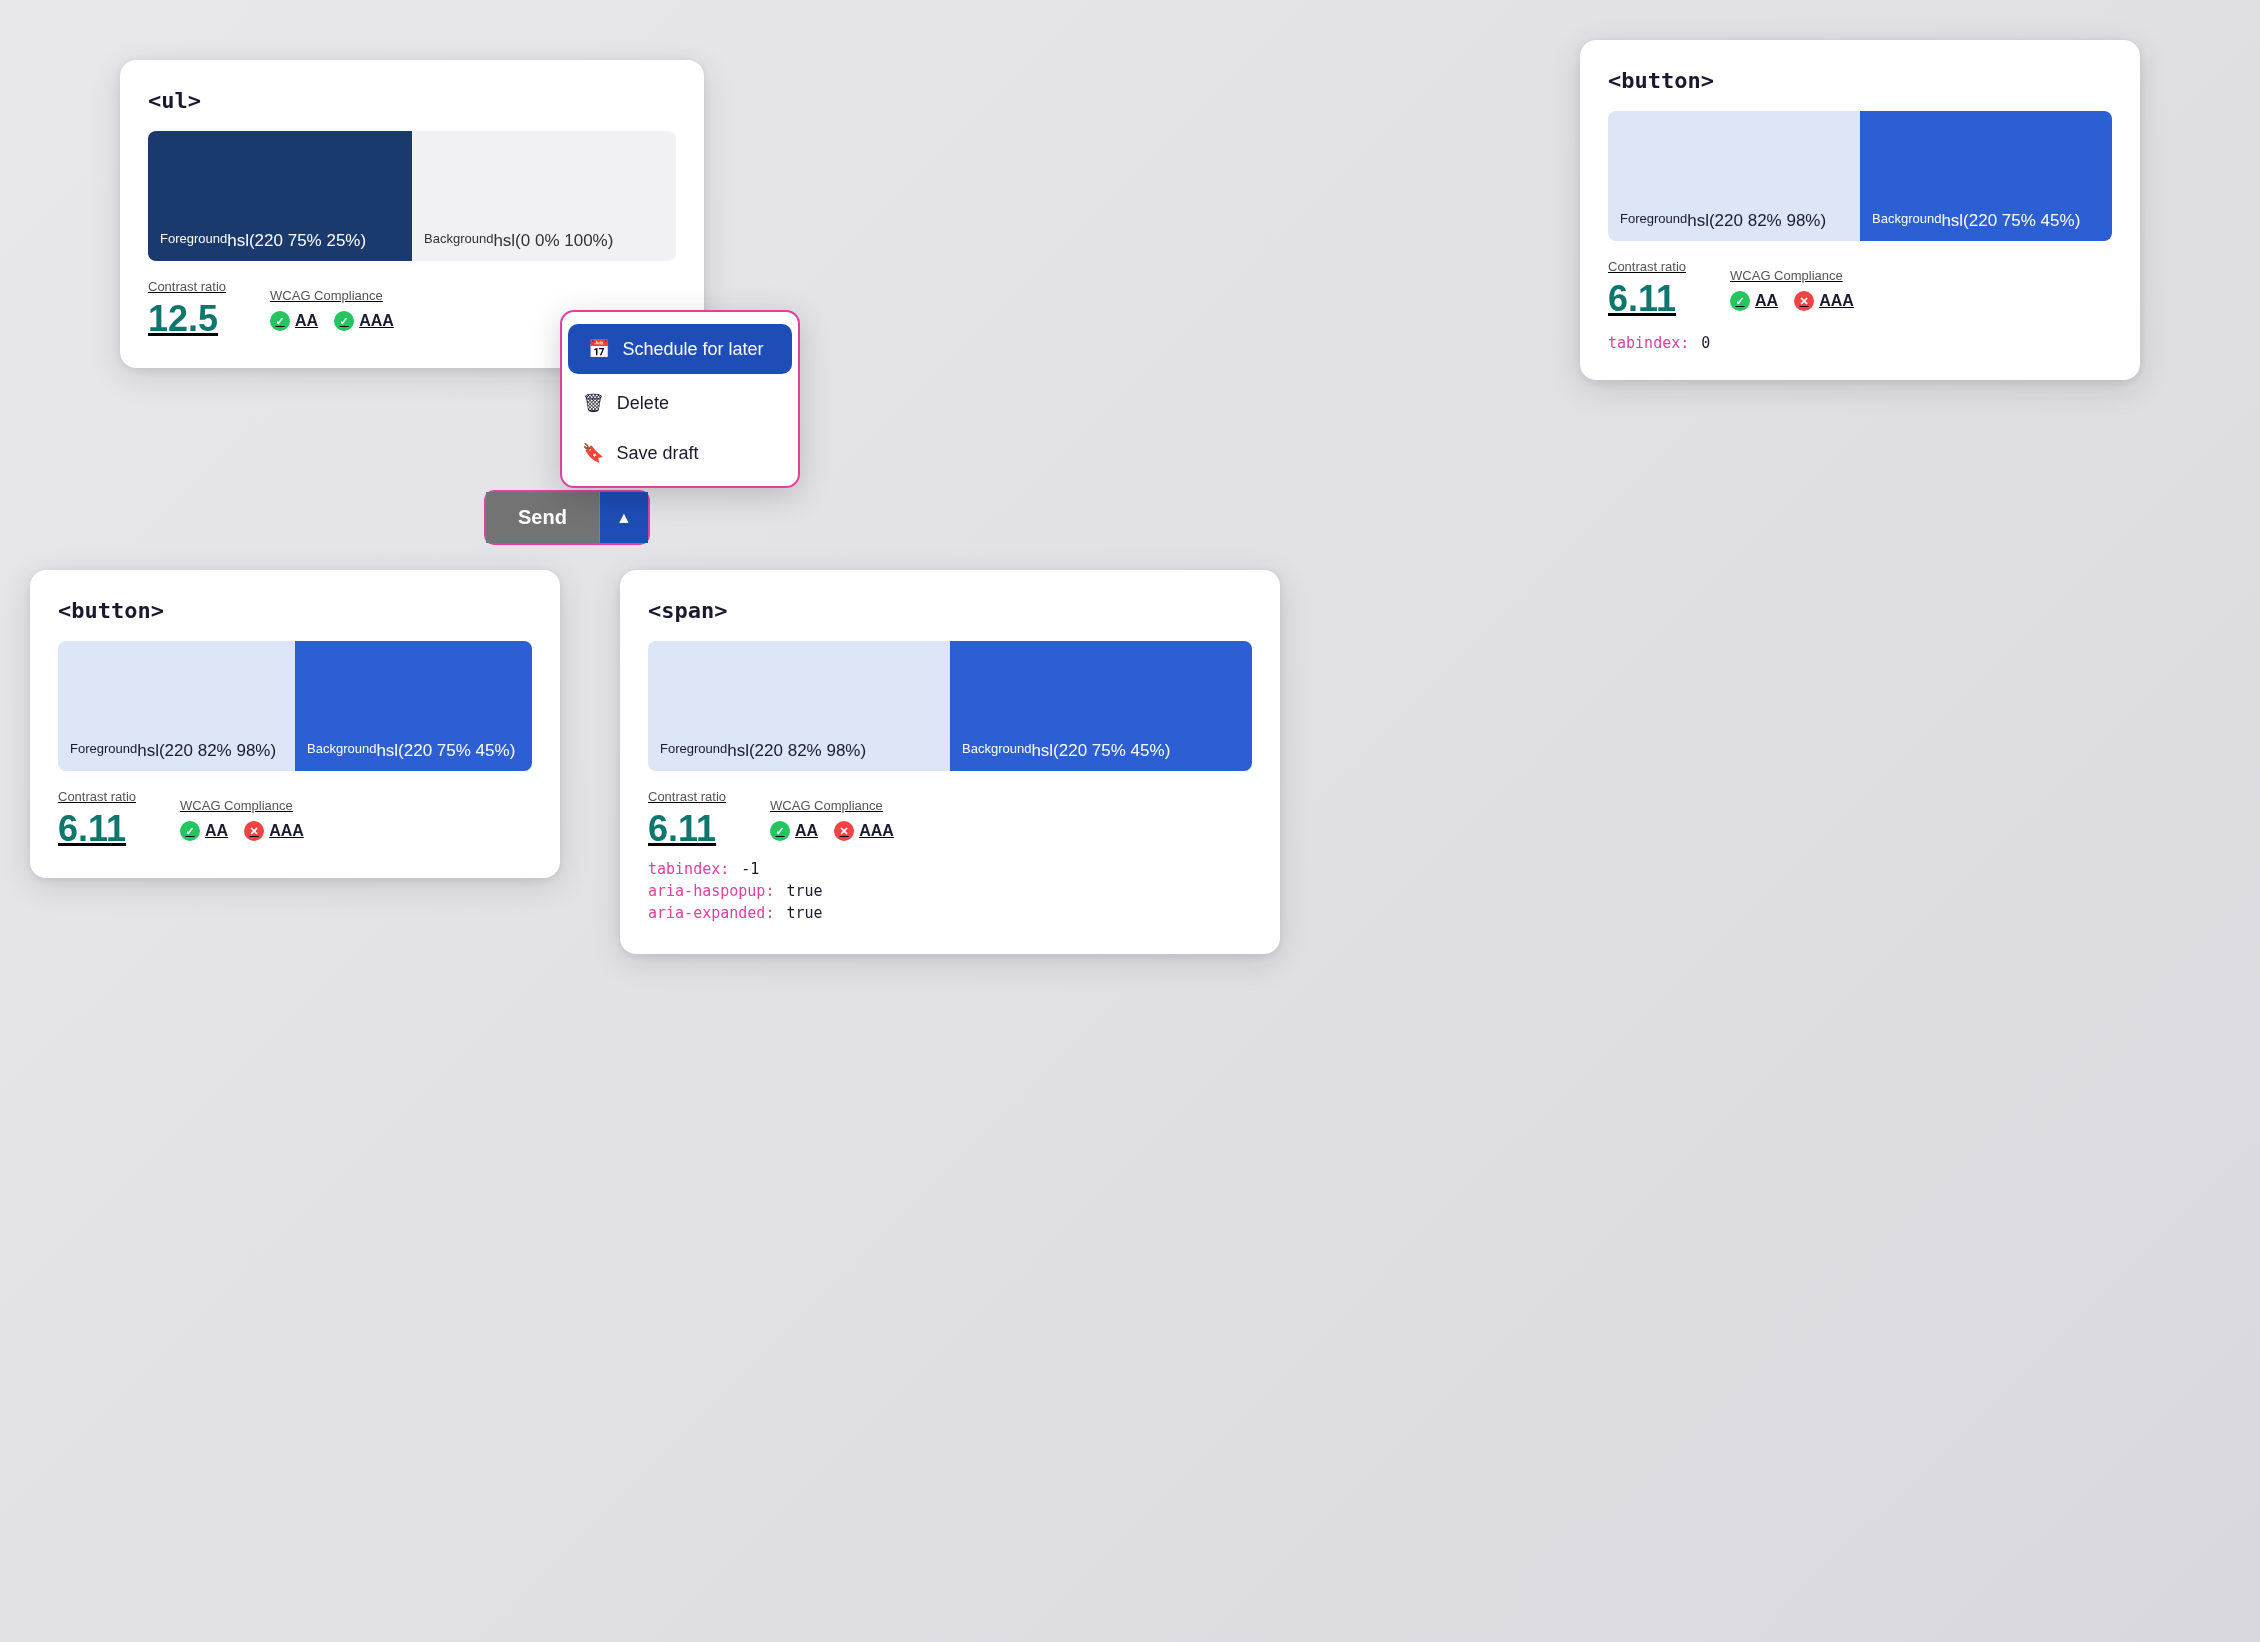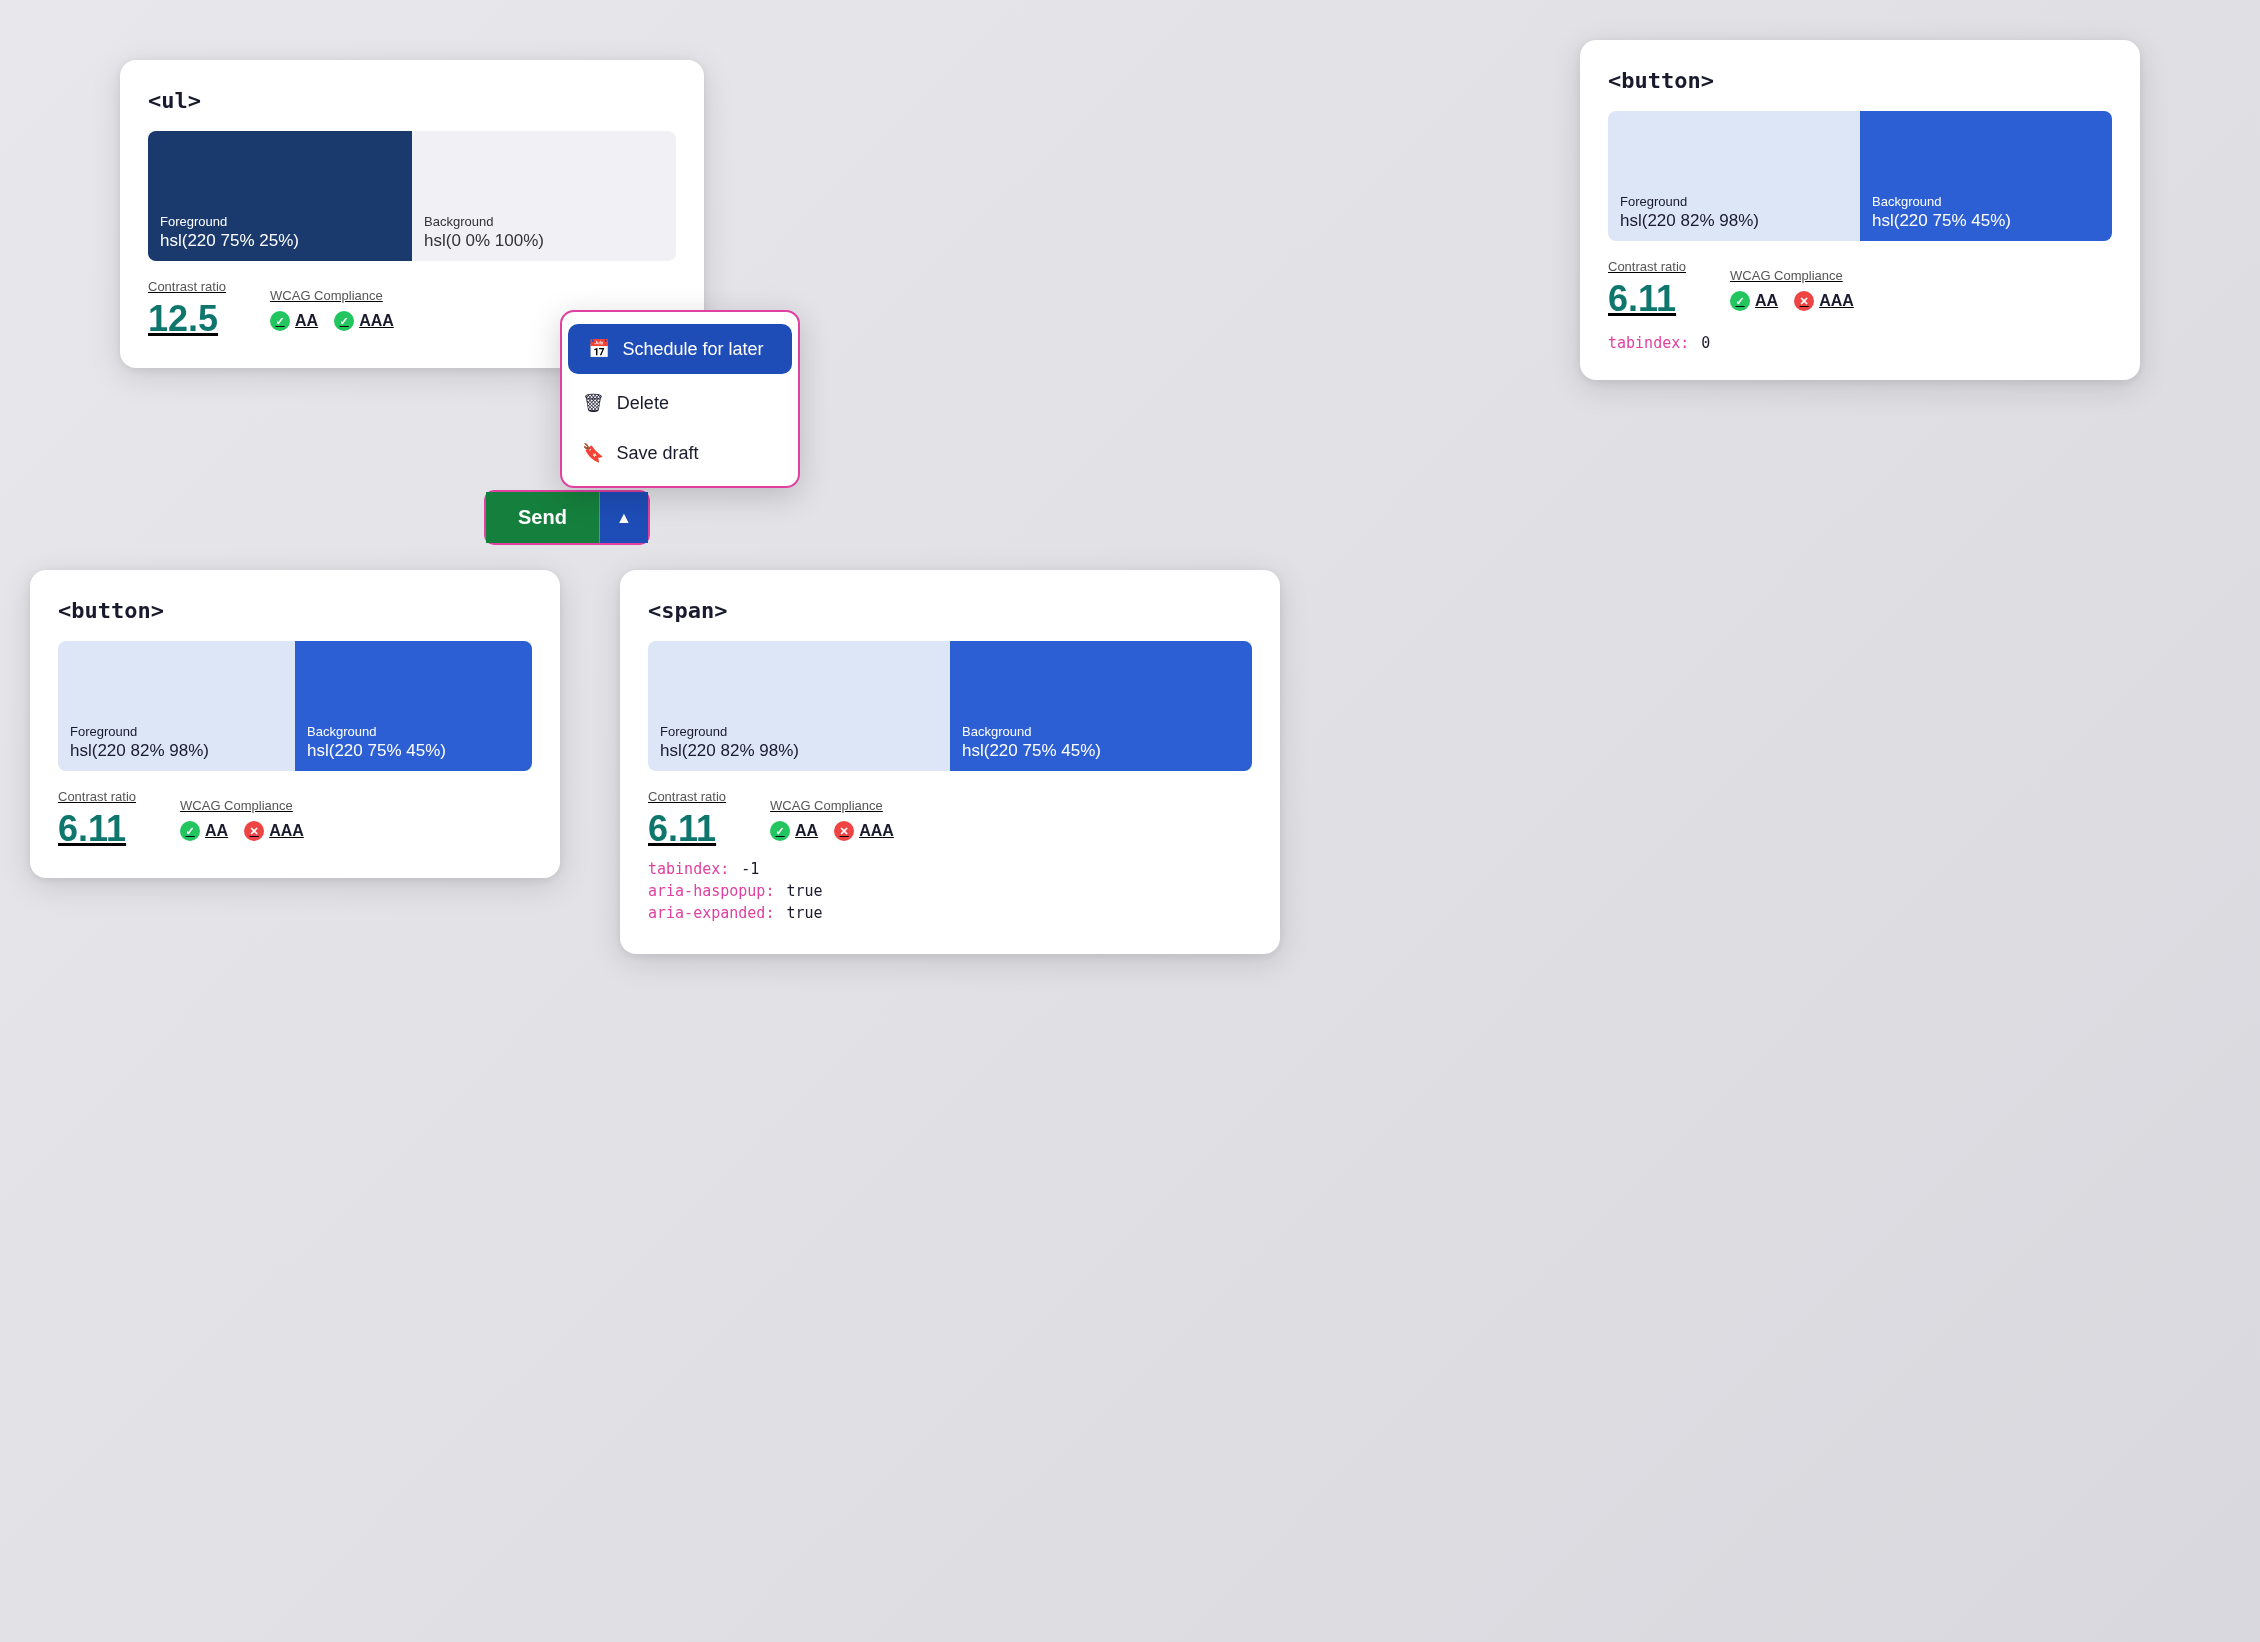--- a/index.html
+++ b/index.html
@@ -39,21 +39,21 @@
     .swatch {
       flex: 1;
       height: 130px;
       display: flex;
       align-items: flex-end;
       padding: 10px 12px;
     }
 
     .swatch-label {
       display: flex;
-      flex-direction: column;
+      flex-direction: row;
     }
 
     .swatch-label .swatch-title {
       font-size: 13px;
       font-weight: 400;
       margin-bottom: 2px;
     }
 
     .swatch-label .swatch-value {
       font-size: 17px;
@@ -212,21 +212,21 @@
     .send-button-group {
       position: absolute;
       display: flex;
       border-radius: 10px;
       overflow: visible;
       z-index: 90;
       border: 2px solid #e040a0;
     }
 
     .send-btn {
-      background: #15803d;
+      background: #737373;
       color: white;
       font-size: 20px;
       font-weight: 600;
       padding: 14px 32px;
       border: none;
       cursor: pointer;
     }
 
     .send-chevron {
       background: #1e4db7;

